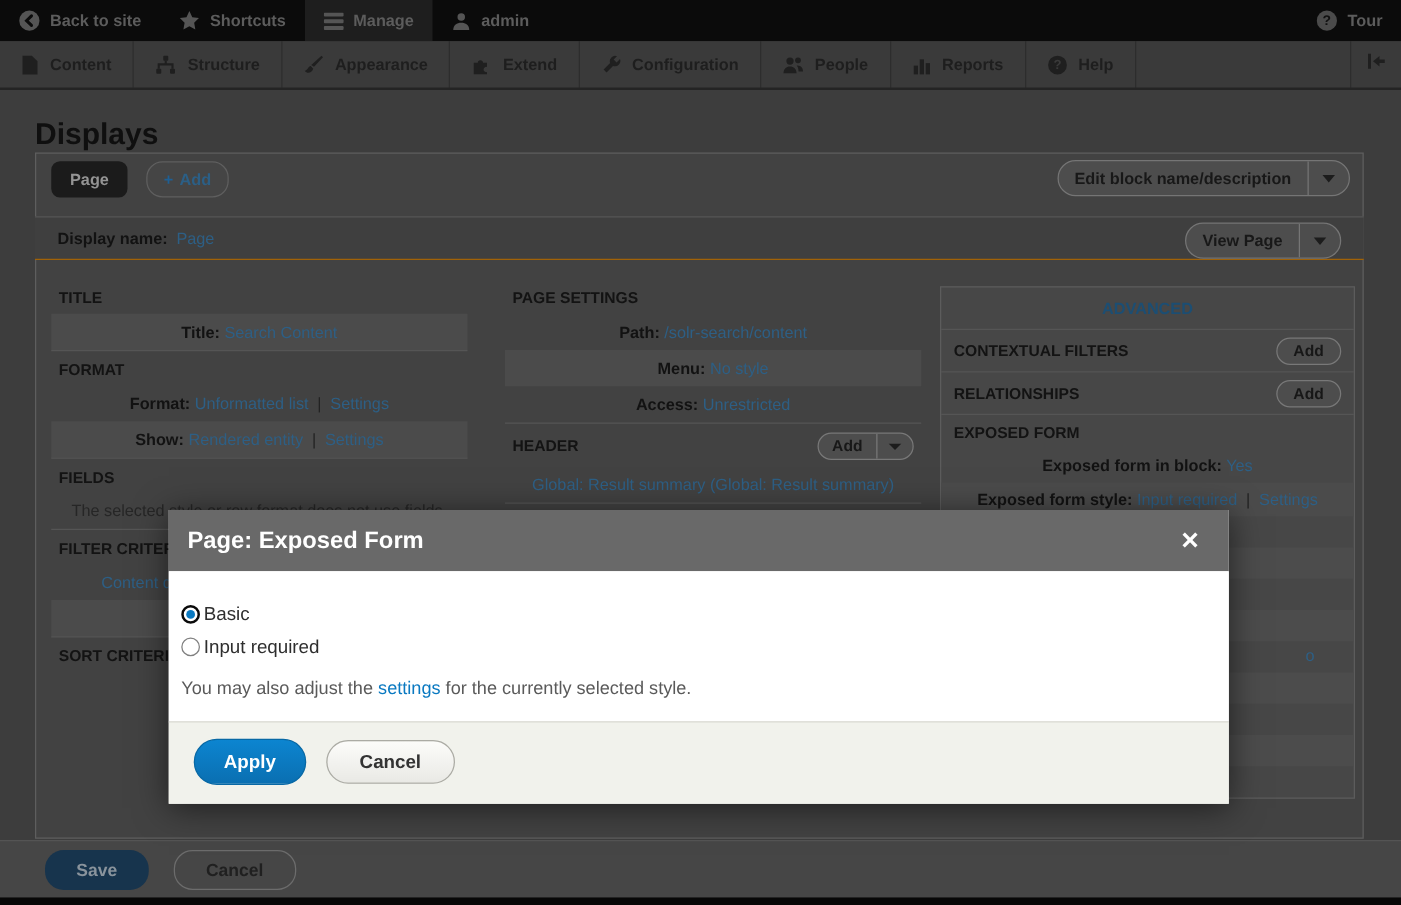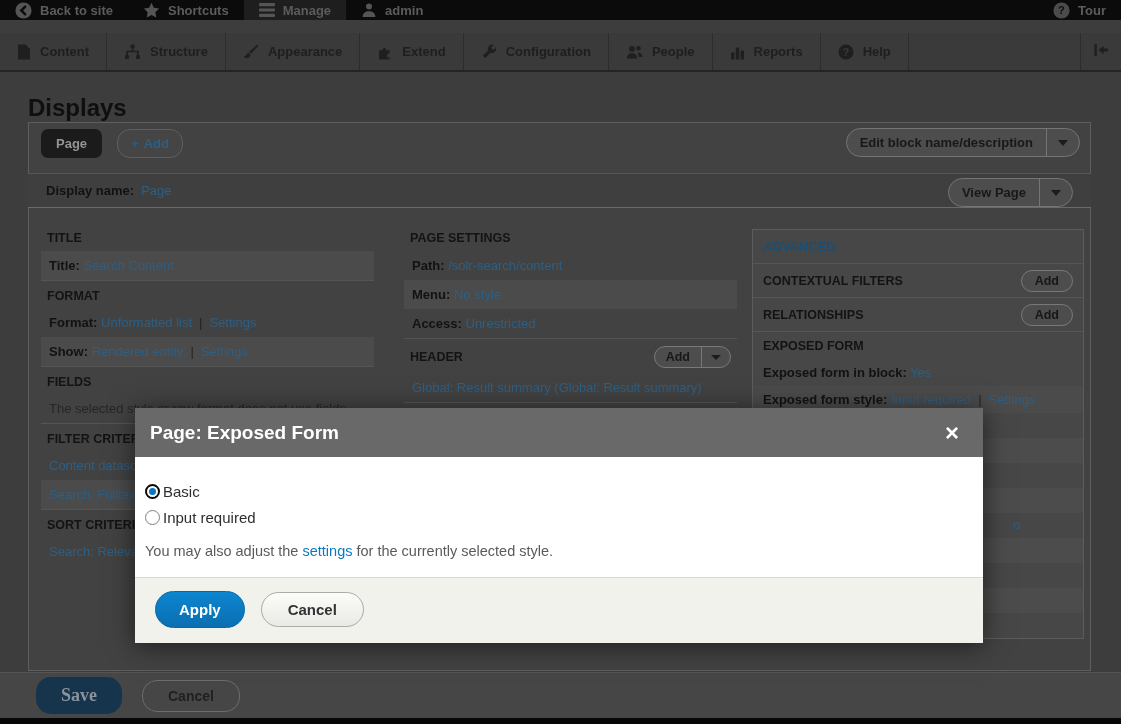--- a/index.html
+++ b/index.html
@@ -1,36 +1,36 @@
 <!DOCTYPE html>
 <html><head>
 <meta charset="utf-8">
 <style>
   * { box-sizing: border-box; margin: 0; padding: 0; }
   html,body { width:1121px; height:724px; }
   body { font-family:"Liberation Sans", sans-serif; background:#2d2d2d; }
   .screen { position:relative; width:1121px; height:724px; background:#3d3d3d; overflow:hidden; }
 
   
-  .toolbar-top { position:absolute; top:0; left:0; right:0; height:20px; background:#0b0b0b; display:flex; align-items:stretch; }
+  .toolbar-top { position:absolute; top:0; left:0; right:0; height:33px; background:#0b0b0b; display:flex; align-items:stretch; }
   .tb-item { display:flex; align-items:center; gap:8px; padding:0 15px; font-size:13px; font-weight:bold; color:#5c5c5c; cursor:pointer; }
   .tb-item.active { background:#1e1e1e; }
   .tb-spacer { flex:1; }
   .tb-icon svg { display:block; }
 
   
   .toolbar-admin { position:absolute; top:33px; left:0; right:0; height:39px; background:#3a3a3a; border-bottom:2px solid #242424; display:flex; align-items:stretch; }
   .am-item { display:flex; align-items:center; gap:9px; padding:0 17px; font-size:13px; font-weight:bold; color:#1e1e1e; border-right:1px solid rgba(0,0,0,0.22); cursor:pointer; }
   .am-item svg { display:block; }
   .am-collapse { margin-left:auto; display:flex; align-items:center; padding:0 12px; border-left:1px solid rgba(0,0,0,0.22); cursor:pointer; }
 
   
   .page-title { position:absolute; top:94px; left:28px; font-size:24px; font-weight:bold; color:#0f0f0f; }
 
-  .box { position:absolute; top:122px; left:28px; width:1063px; height:549px; background:#424242; border:1px solid #5e5e5e; }
+  .box { position:absolute; top:122px; left:28px; width:1063px; height:549px; background:#424242; border:1px solid #5e5e5e;text-align:center; }
 
   .tabs-row { position:absolute; top:6px; left:12px; display:flex; gap:15px; align-items:center; }
   .tab-page { background:#1b1b1b; color:#949494; font-size:13px; font-weight:bold; padding:7px 15px; border-radius:7px; cursor:pointer; }
   .btn-addtab { background:#454545; border:1px solid #5f5f5f; border-radius:13px; padding:6px 13px; font-size:13px; font-weight:bold; color:#2b5f86; cursor:pointer; display:flex; gap:5px; align-items:center; }
   .btn-addtab .plus { color:#1f5f93; font-weight:bold; }
 
   .split-btn { display:flex; align-items:stretch; background:#4d4d4d; border:1px solid #757575; border-radius:15px; overflow:hidden; cursor:pointer; }
   .split-main { padding:6px 13px; font-size:13px; font-weight:bold; color:#181818; }
   .split-caret { border-left:1px solid #757575; padding:6px 11px; display:flex; align-items:center; }
   .caret { width:0; height:0; border-left:5px solid transparent; border-right:5px solid transparent; border-top:6px solid #1c1c1c; }
@@ -63,21 +63,21 @@
   .pill-split .caret { border-top-width:5px; }
 
   .adv-hdr { padding:9px 10px; font-size:13px; font-weight:bold; color:#1c4e73; cursor:pointer; }
   .col-right .sec { padding:6px 10px 5px 10px; }
   .col-right .row { padding:5px 10px; }
   .stripe { height:25px; }
   .stripe.alt { background:#4c4c4c; }
 
   
   .actions { position:absolute; top:672px; left:0; right:0; height:46px; background:#464646; border-top:1px solid #545454; display:flex; align-items:center; gap:20px; padding-left:36px; }
-  .btn-save { background:#17344d; color:#89939c; font-size:18px; font-weight:bold; border:none; border-radius:15px; padding:8px 25px; cursor:pointer;font-family:Liberation Serif, serif; }
+  .btn-save { background:#17344d; color:#89939c; font-size:14px; font-weight:bold; border:none; border-radius:15px; padding:8px 25px; cursor:pointer; }
   .btn-cancel-page { background:transparent; color:#202020; font-size:14px; font-weight:bold; border:1px solid #6c6c6c; border-radius:15px; padding:7px 25px; cursor:pointer; }
   .bottom-strip { position:absolute; top:718px; left:0; right:0; height:6px; background:#070707; }
 
   
   .modal { position:absolute; top:408px; left:135px; width:848px; background:#fff; box-shadow:0 3px 25px rgba(0,0,0,0.55); z-index:50; }
   .modal-header { background:#696969; height:49px; display:flex; align-items:center; padding:0 15px; }
   .modal-title { color:#ffffff; font-size:19px; font-weight:bold; }
   .modal-close { margin-left:auto; color:#fff; font-size:24px; font-weight:bold; line-height:20px; cursor:pointer; padding:0 9px; }
   .modal-body { background:#fff; padding:26px 15px 18px 10px; }
   .radio-row { display:flex; align-items:center; margin-bottom:9px; cursor:pointer; }

